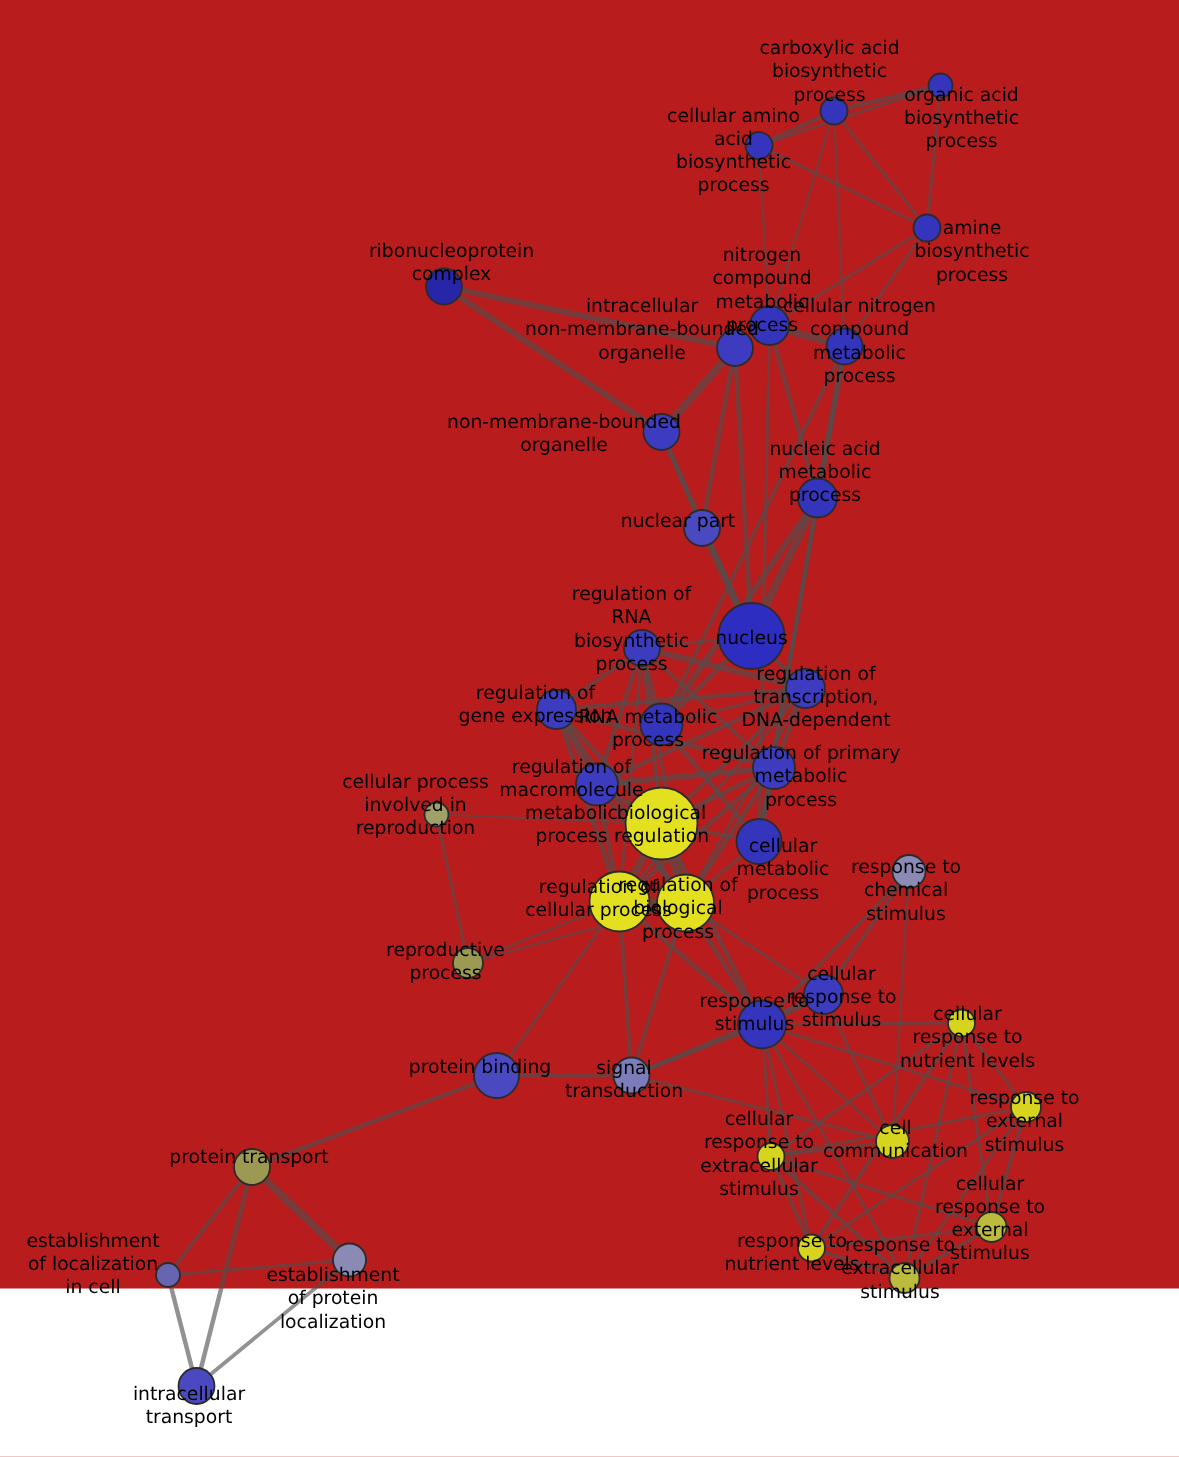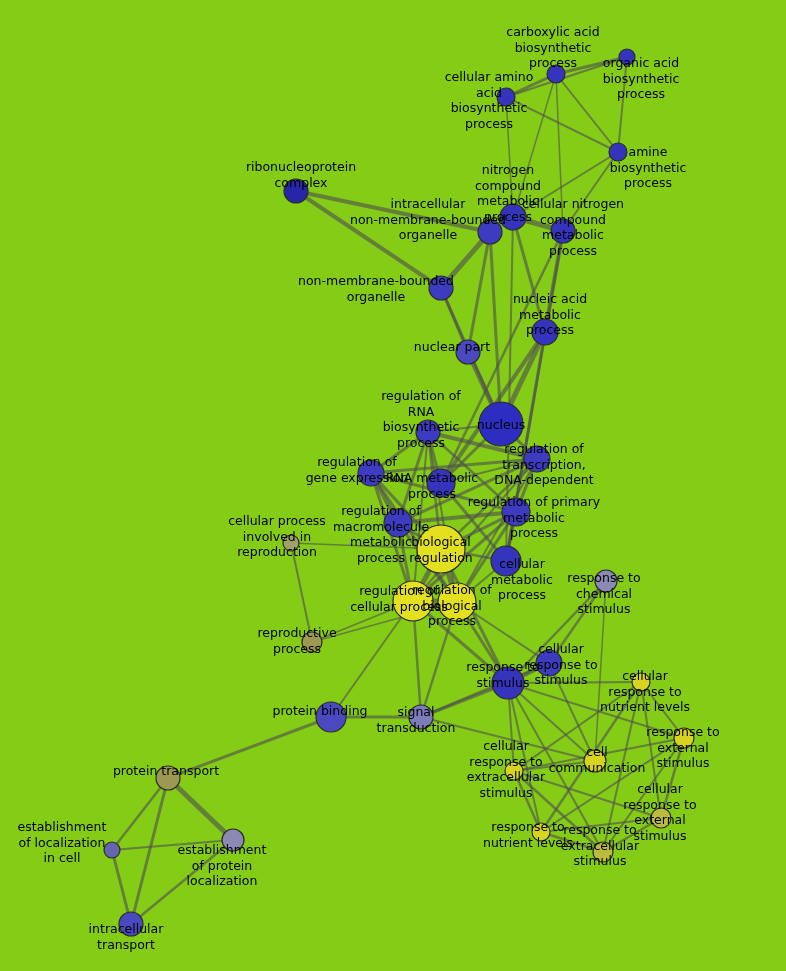--- a/index.html
+++ b/index.html
@@ -6,22 +6,22 @@
     margin: 0;
     padding: 0;
     background: #ffffff;
     width: 786px;
     height: 971px;
     overflow: hidden;
   }
   #graph-wrap {
     position: relative;
     width: 786px;
-    height: 971px;
-    background: #84cc16;
+    height: 859px;
+    background: #b91c1c;
   }
   #graph text {
     font-family: "DejaVu Sans", "Liberation Sans", sans-serif;
     font-size: 12.5px;
     fill: #000000;
   }
   #graph line {
     stroke-linecap: round;
   }
 </style>

